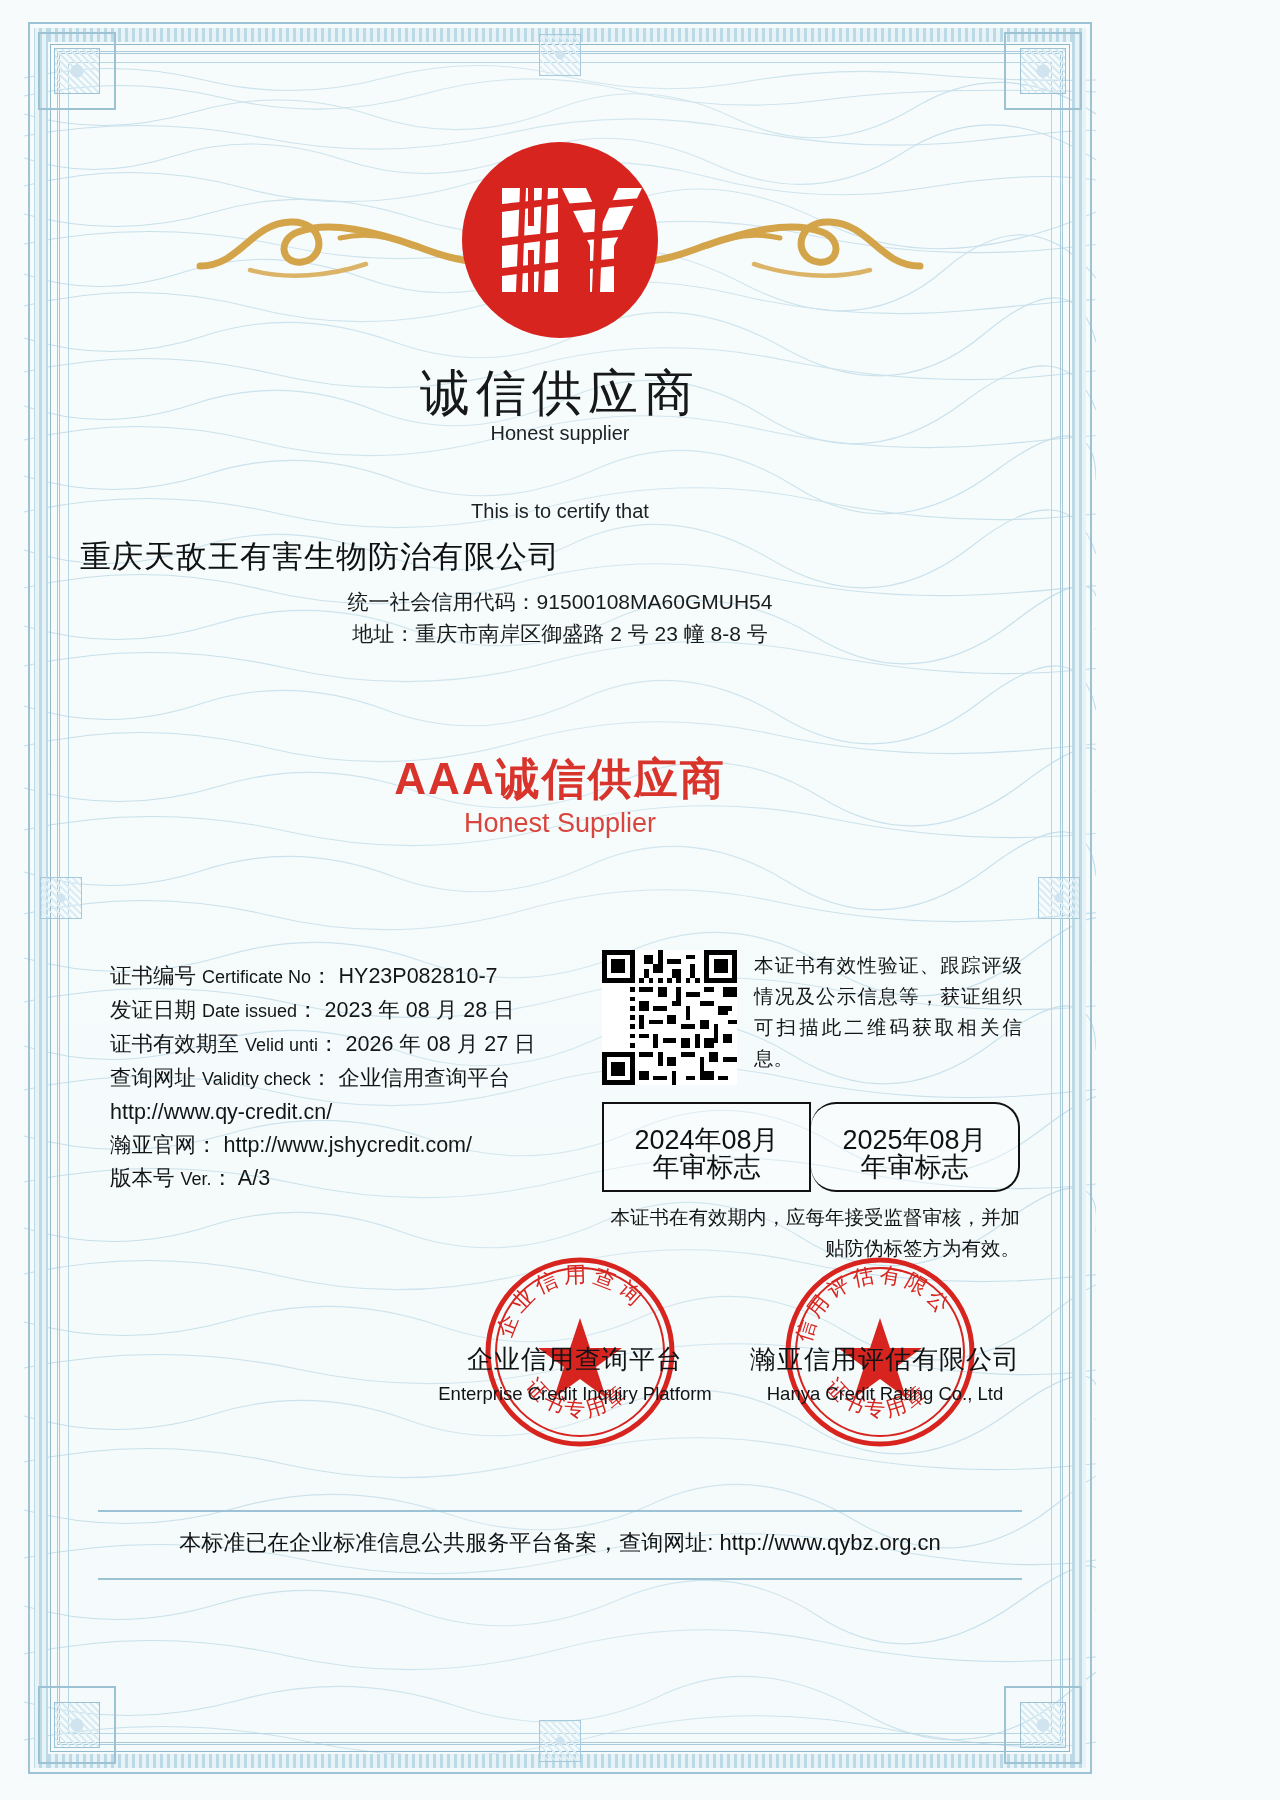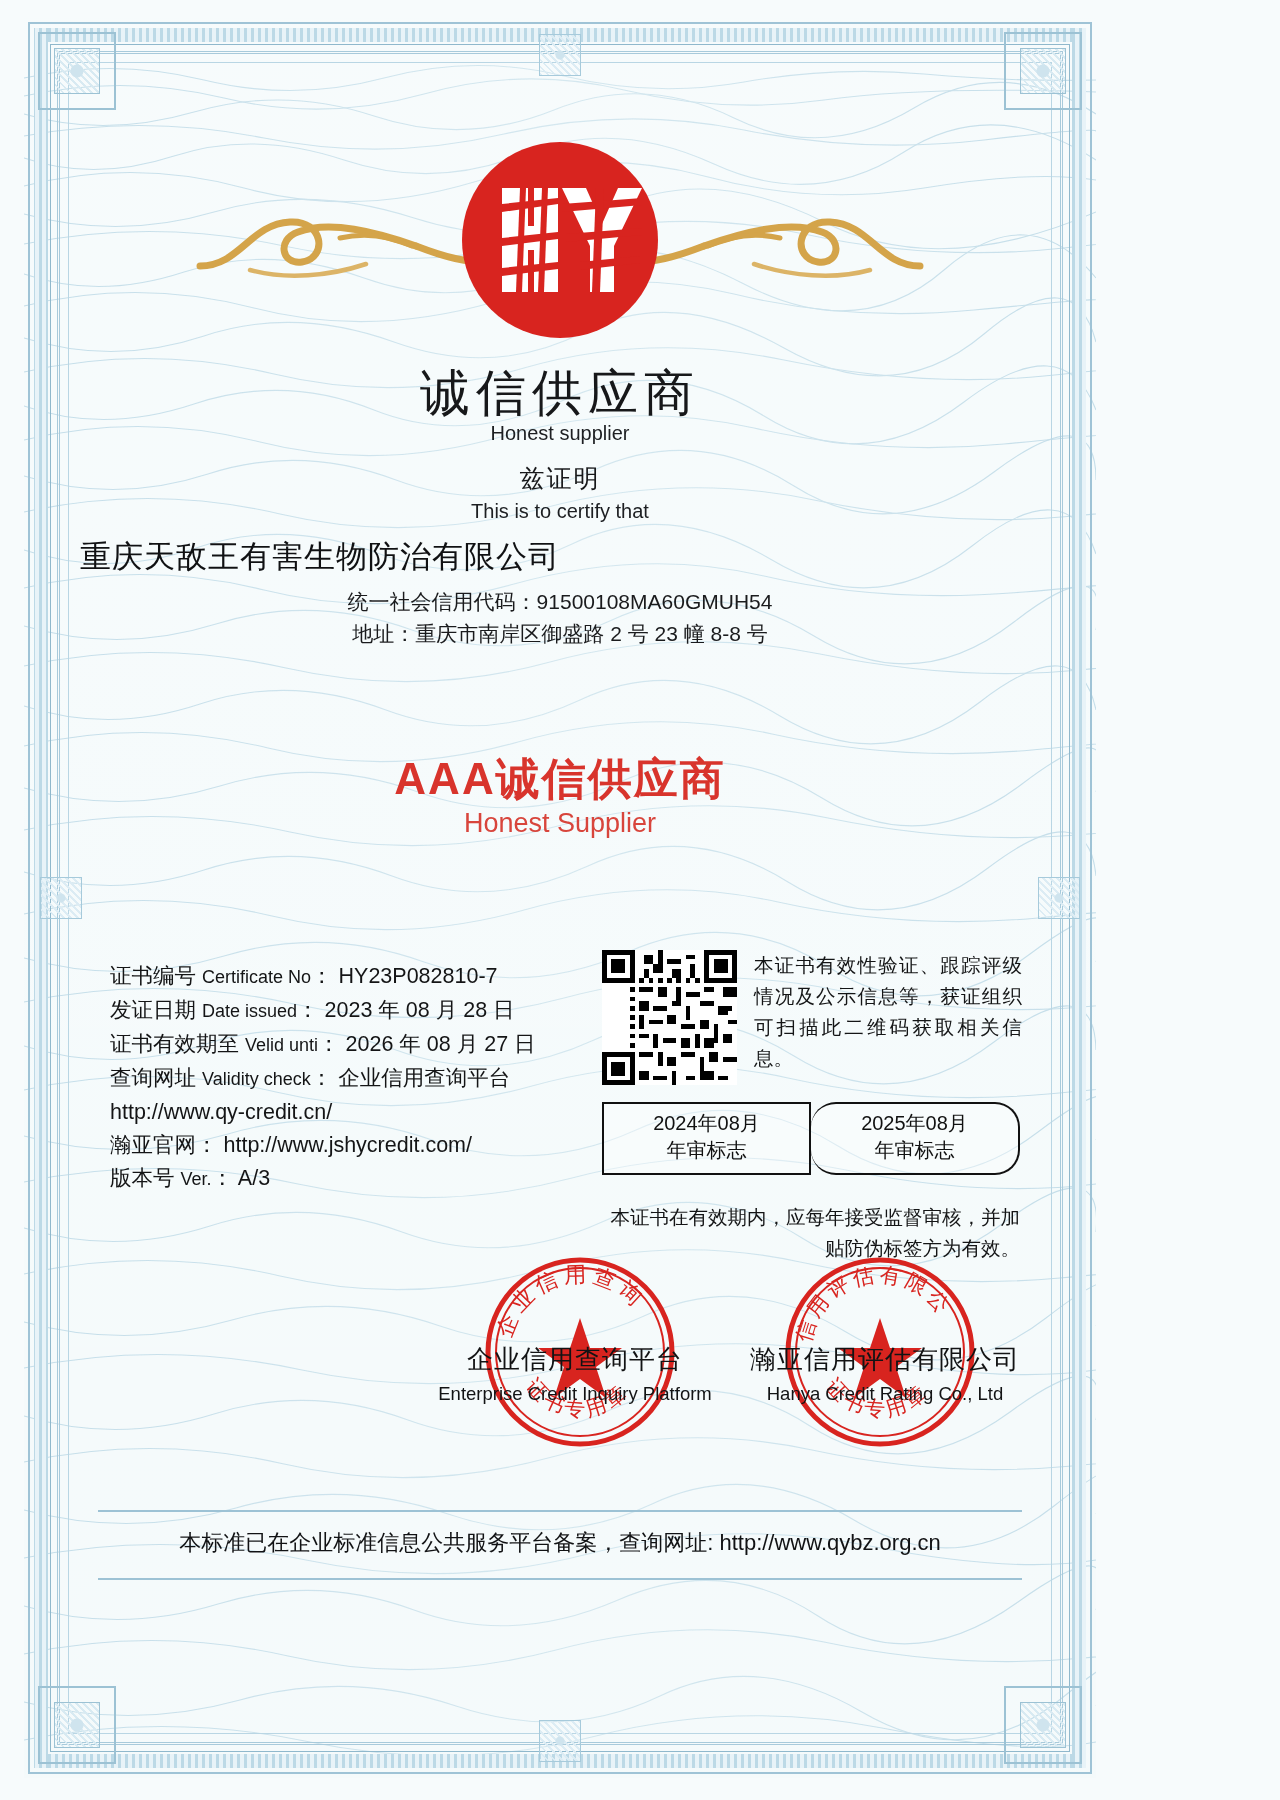--- a/index.html
+++ b/index.html
@@ -271,22 +271,22 @@
     top: 152px;
     width: 418px;
     display: flex;
     gap: 0;
   }
   .stamp-box {
     width: 50%;
     border: 2px solid #111;
     box-sizing: border-box;
     text-align: center;
-    padding: 6px 0 9px;
-    font-size: 20px;
+    padding: 23px 0 9px;
+    font-size: 27px;
     line-height: 27px;
     color: #111;
     background: rgba(255,255,255,0.35);
   }
   .stamp-box + .stamp-box { border-left: none; border-radius: 25px; }
   .annual-note {
     position: absolute;
     left: 0;
     top: 252px;
     width: 418px;
@@ -479,21 +479,20 @@
                 <polygon points="118,120 178,114 178,121 118,128"></polygon>
                 <polygon points="134,46 142,46 138,150 130,150"></polygon>
               </g>
             </g>
           </svg>
         </div>
       </div>
 
       <div class="title-cn">诚信供应商</div>
       <div class="title-en">Honest supplier</div>
-      <div class="certify-cn">兹证明</div>
       <div class="certify-en">This is to certify that</div>
       <div class="company">重庆天敌王有害生物防治有限公司</div>
 
       <div class="credit-code">
         <span>统一社会信用代码：</span><span>91500108MA60GMUH54</span>
       </div>
       <div class="address">
         <span>地址：</span><span>重庆市南岸区御盛路 2 号 23 幢 8-8 号</span>
       </div>
 

